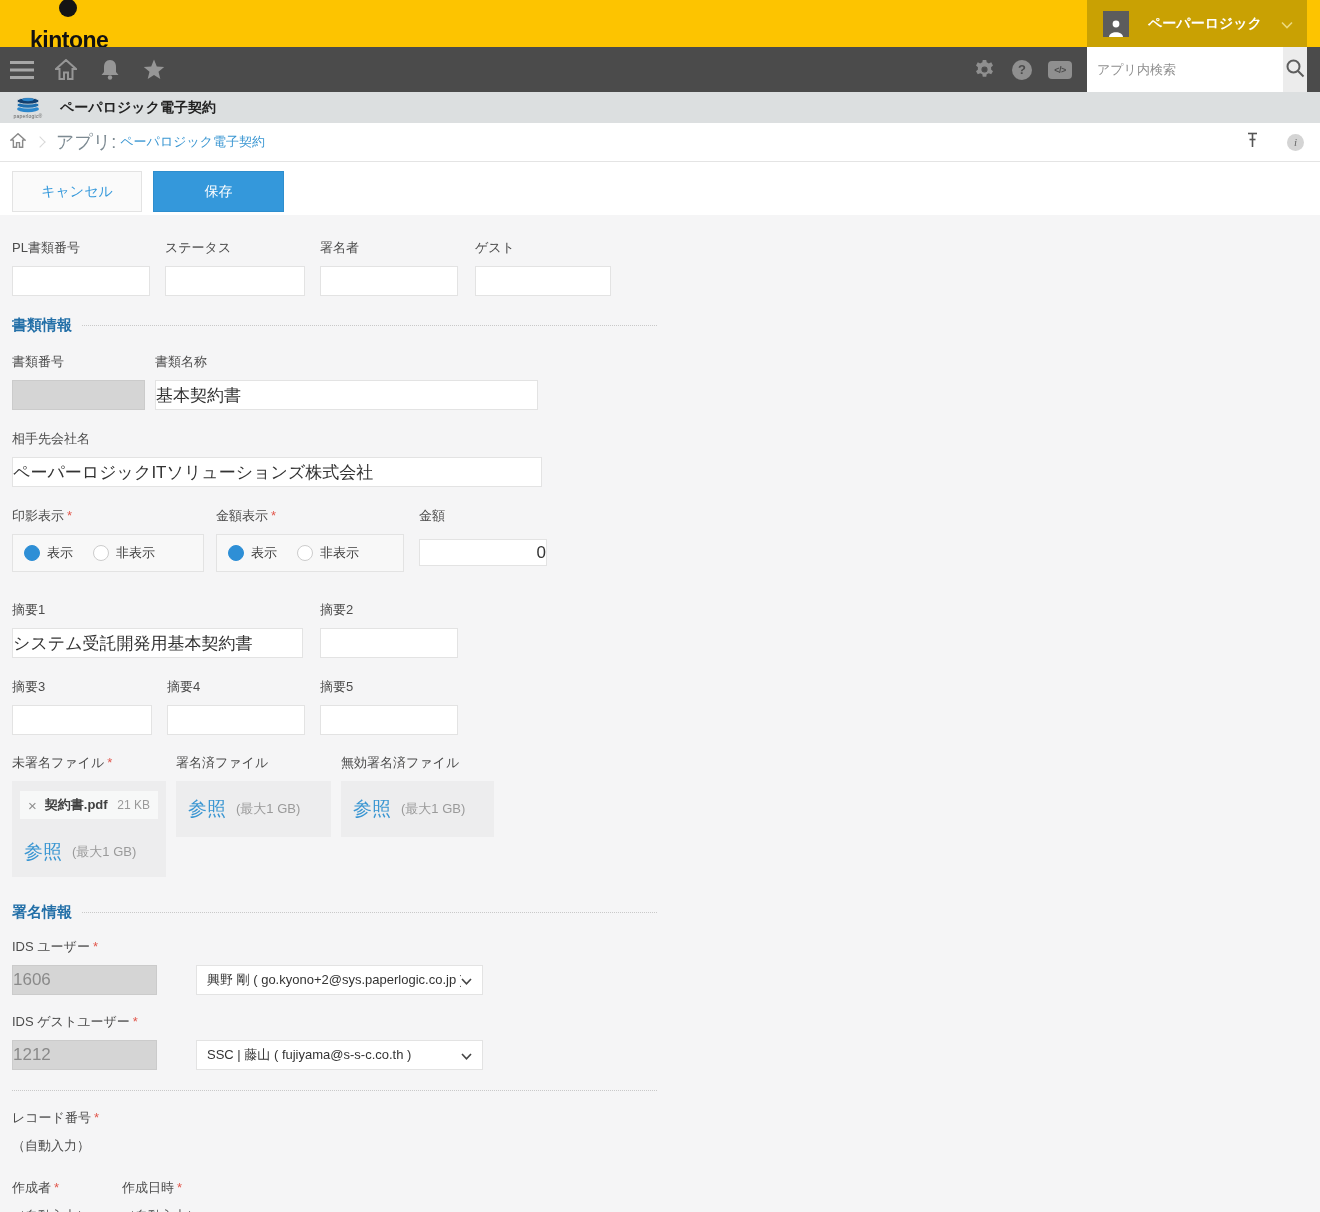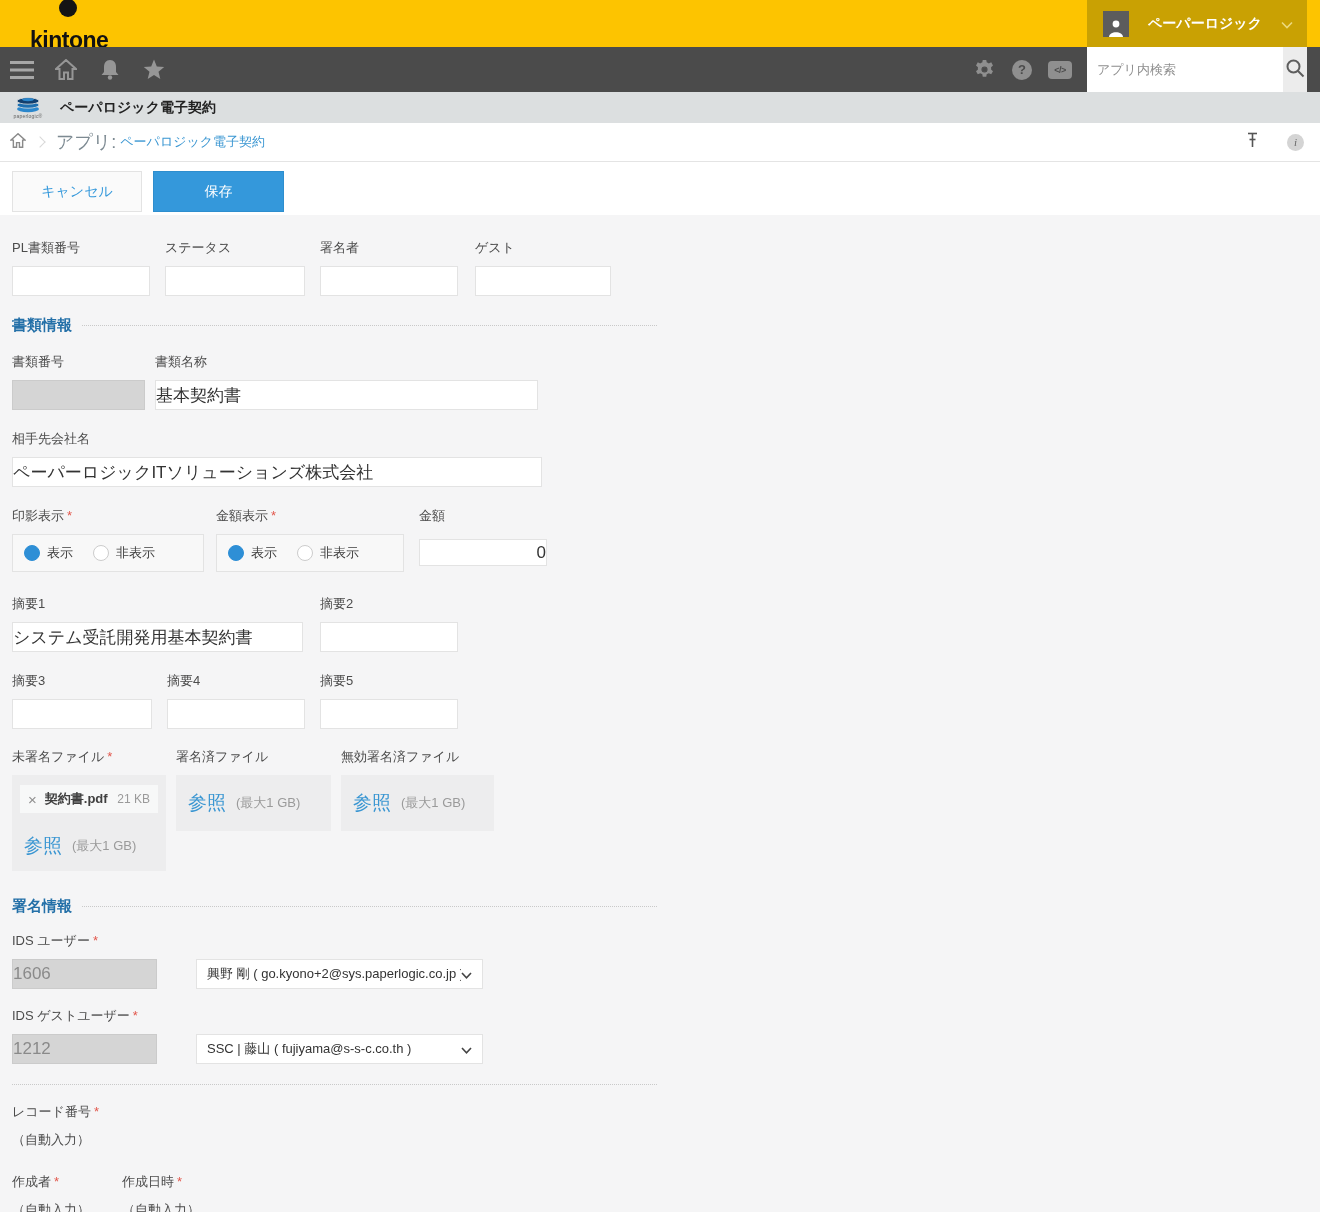--- a/index.html
+++ b/index.html
@@ -273,21 +273,21 @@
             <span class="radio-text">非表示</span>
           </span>
       </div>
     </div>
     <div style="width:128px; margin-left:15px;">
       <label class="flabel">金額</label>
       <input class="tinput num" style="height: 27px; margin-top: 5px;" value="0">
     </div>
   </div>
 
-  <div class="frow" style="gap:17px; margin-top:23px;">
+  <div class="frow" style="gap:17px; margin-top:29px;">
     <div style="width:291px;">
       <label class="flabel">摘要1</label>
       <input class="tinput" value="システム受託開発用基本契約書" style="">
     </div>
     <div style="width:138px;">
       <label class="flabel">摘要2</label>
       <input class="tinput" value="" style="">
     </div>
   </div>
 

